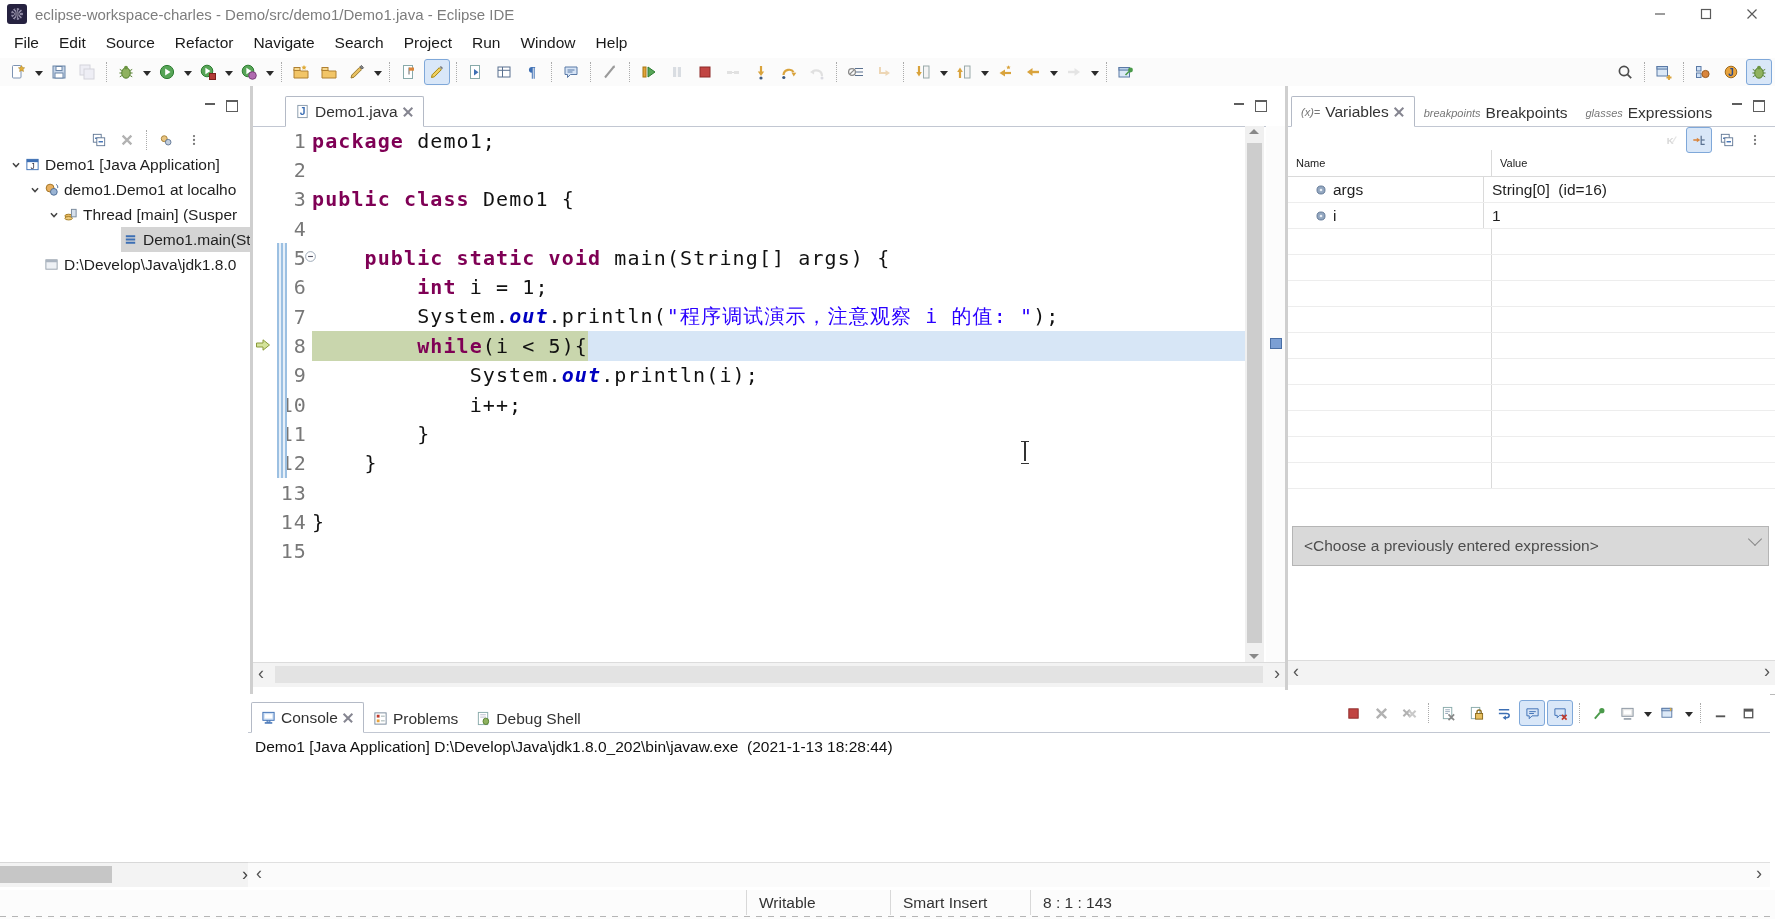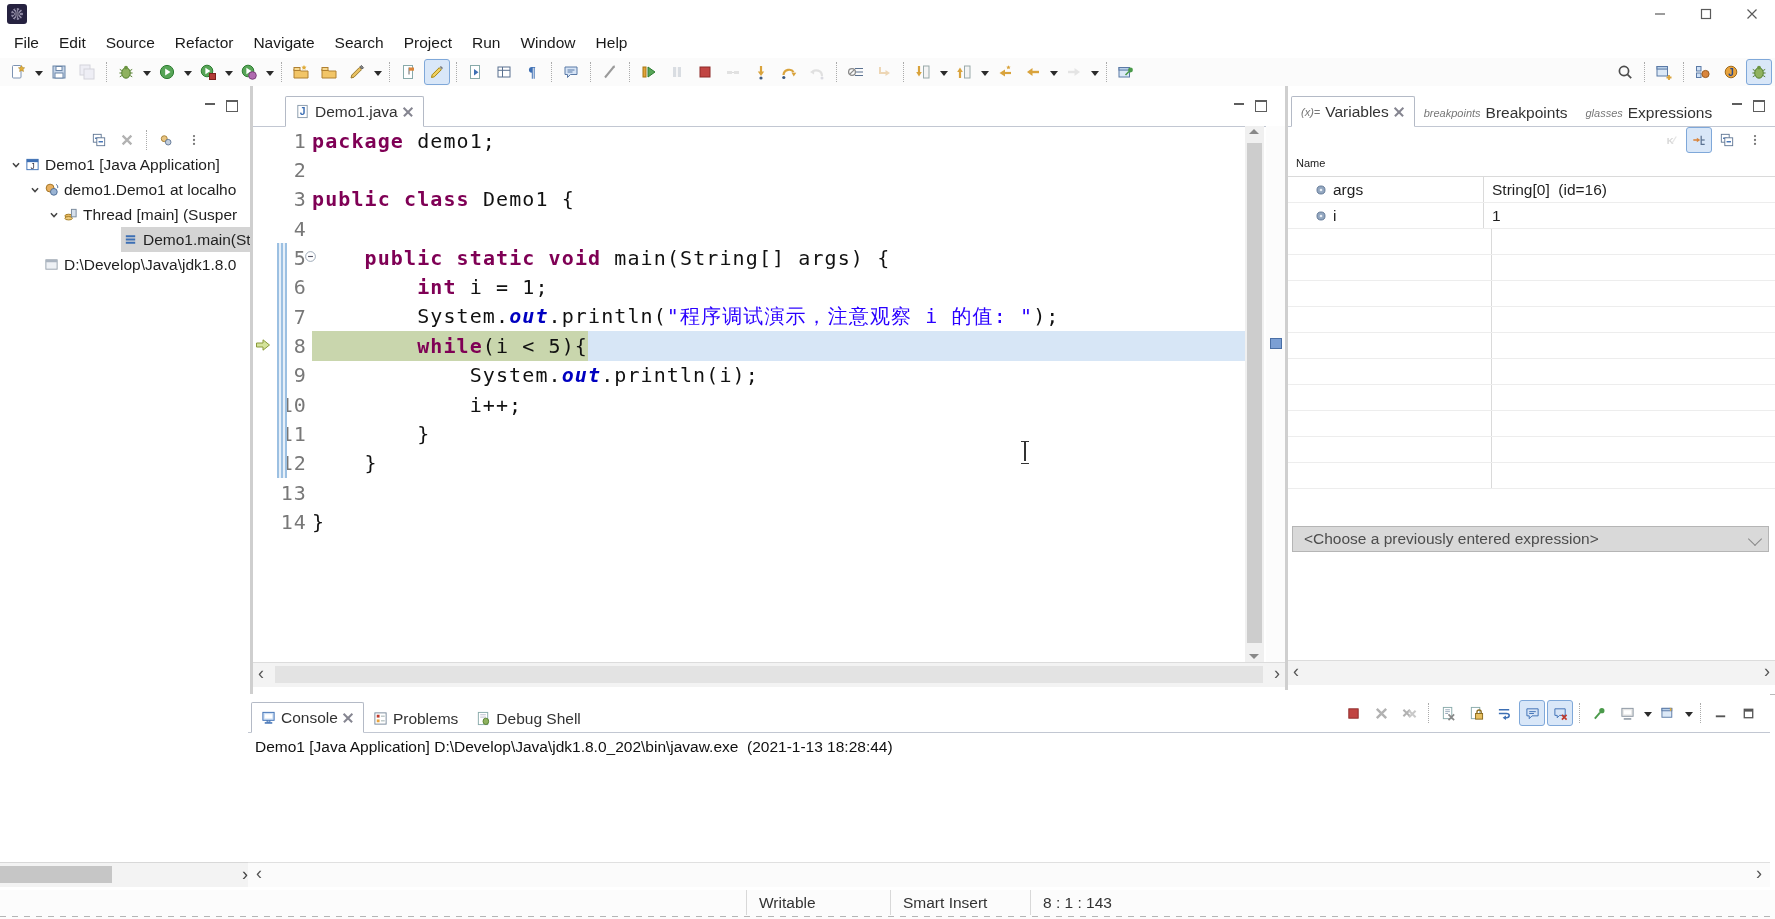--- a/index.html
+++ b/index.html
@@ -85,21 +85,21 @@
      border-top:1.8px solid #333;border-bottom:1.8px solid #333;}
   
   #rightPanel{left:1288px;top:86px;width:487px;height:608px;background:#fff;}
   #varViewbar{top:42px;right:6px;height:24px;left:0;}
   #varTable{position:absolute;left:0;top:64px;right:0;}
   .vhead{height:26px;display:flex;align-items:center;border-bottom:1px solid #dadada;font-size:11px;color:#222;}
   .vrow{height:25px;display:flex;align-items:center;border-bottom:1px solid #ededed;font-size:15.5px;}
   .vname{width:195px;flex:none;display:flex;align-items:center;gap:5px;padding-left:8px;overflow:hidden;white-space:nowrap;}
   .vname.ind{padding-left:26px;box-sizing:border-box;}
   .vval{flex:1;padding-left:8px;border-left:1px solid #dadada;height:100%;display:flex;align-items:center;white-space:pre;overflow:hidden;}
-  #exprBar{left:4px;top:440px;width:477px;height:26px;background:#d9d9d9;border:1px solid #b5b5b5;box-sizing:border-box;
+  #exprBar{left:4px;top:440px;width:477px;height:40px;background:#d9d9d9;border:1px solid #b5b5b5;box-sizing:border-box;
      display:flex;align-items:center;color:#4d4d4d;font-size:15.5px;padding-left:11px;}
   #exprChev{position:absolute;right:8px;width:9px;height:9px;border-right:1.8px solid #8a8a8a;border-bottom:1.8px solid #8a8a8a;
      transform:rotate(45deg);top:7px;}
   #rpHScroll{left:0px;top:574px;width:487px;height:24px;background:#f3f3f3;border-top:1px solid #dcdcdc;}
   
   #console{left:248px;top:694px;width:1522px;height:196px;background:#fff;}
   #console .tabrow{height:38px;}
   #consoleToolbar{top:4px;right:8px;height:30px;}
   #consoleHeader{position:absolute;left:7px;top:44px;font-size:15.5px;color:#101010;white-space:pre;}
   #consoleOutput{position:absolute;left:7px;top:68px;font-family:"DejaVu Serif","Liberation Serif",serif;
@@ -112,20 +112,21 @@
   .app::after{content:"";position:absolute;left:0;bottom:2px;width:100%;height:1px;
      background:repeating-linear-gradient(90deg,#b5b5b5 0 6px,transparent 6px 12px);}
 </style>
 </head>
 <body>
 
 <div class="app">
 
   <div class="abs" id="titlebar">
     <span id="appicon"></span>
+    <span id="wintitle">eclipse-workspace-charles - Demo/src/demo1/Demo1.java - Eclipse IDE</span>
     <span id="wcontrols">
         <span class="wc">
           <span class="icon">
             <svg viewBox="0 0 16 16" width="16" height="16" xmlns="http://www.w3.org/2000/svg">
               <path d="M3 8h10" stroke="#5a5a5a" stroke-width="1.2"></path>
             </svg>
           </span>
         </span>
         <span class="wc">
           <span class="icon">
@@ -647,20 +648,21 @@
         <div class="cline"><span class="lnum">5</span><span class="lbody"><span style="white-space: pre;"><span class="p">    </span><span class="k">public</span><span class="p"> </span><span class="k">static</span><span class="p"> </span><span class="k">void</span><span class="p"> main(String[] args) {</span></span></span></div>
         <div class="cline"><span class="lnum">6</span><span class="lbody"><span style="white-space: pre;"><span class="p">        </span><span class="k">int</span><span class="p"> i = 1;</span></span></span></div>
         <div class="cline"><span class="lnum">7</span><span class="lbody"><span style="white-space: pre;"><span class="p">        System.</span><span class="f">out</span><span class="p">.println(</span><span class="s">"程序调试演示，注意观察 i 的值: "</span><span class="p">);</span></span></span></div>
         <div class="cline"><span class="lnum">8</span><span class="lbody"><span class="curr-text" style="white-space: pre;"><span class="p">        </span><span class="k">while</span><span class="p">(i &lt; 5){</span></span><span class="curr-rest"></span></span></div>
         <div class="cline"><span class="lnum">9</span><span class="lbody"><span style="white-space: pre;"><span class="p">            System.</span><span class="f">out</span><span class="p">.println(i);</span></span></span></div>
         <div class="cline"><span class="lnum">10</span><span class="lbody"><span style="white-space: pre;"><span class="p">            i++;</span></span></span></div>
         <div class="cline"><span class="lnum">11</span><span class="lbody"><span style="white-space: pre;"><span class="p">        }</span></span></span></div>
         <div class="cline"><span class="lnum">12</span><span class="lbody"><span style="white-space: pre;"><span class="p">    }</span></span></span></div>
         <div class="cline"><span class="lnum">13</span><span class="lbody"><span style="white-space: pre;"></span></span></div>
         <div class="cline"><span class="lnum">14</span><span class="lbody"><span style="white-space: pre;"><span class="p">}</span></span></span></div>
+        <div class="cline"><span class="lnum">15</span><span class="lbody"><span style="white-space: pre;"></span></span></div>
       </div>
     <div class="abs" id="rangeInd"></div>
     <div class="abs icon" id="ipArrow">
         <svg viewBox="0 0 16 16" width="16" height="16" xmlns="http://www.w3.org/2000/svg">
           <path d="M1.5 6h6.5V2.8L14.5 8l-6.5 5.2V10H1.5z" fill="#d4e39a" stroke="#8a9a3a"></path>
         </svg>
       </div>
     <div class="abs icon" id="foldMinus">
         <svg viewBox="0 0 16 16" width="13" height="13" xmlns="http://www.w3.org/2000/svg">
           <circle cx="8" cy="8" r="6" fill="#fff" stroke="#8896a8"></circle>
@@ -740,20 +742,21 @@
               <circle cx="8" cy="3.5" r="1.3" fill="#777"></circle>
               <circle cx="8" cy="8" r="1.3" fill="#777"></circle>
               <circle cx="8" cy="12.5" r="1.3" fill="#777"></circle>
             </svg>
           </span>
         </span>
       </div>
     <div id="varTable">
       <div class="vhead">
         <span class="vname">Name</span>
+        <span class="vval">Value</span>
       </div>
       <div id="varRows">
           <div class="vrow">
             <span class="vname ind">
               <span class="icon">
                 <svg viewBox="0 0 16 16" width="14" height="14" xmlns="http://www.w3.org/2000/svg">
                   <circle cx="8" cy="8" r="4.6" fill="#93a7c0" stroke="#5a7190"></circle>
                   <circle cx="8" cy="8" r="1.5" fill="#e8eef5"></circle>
                 </svg>
               </span>

